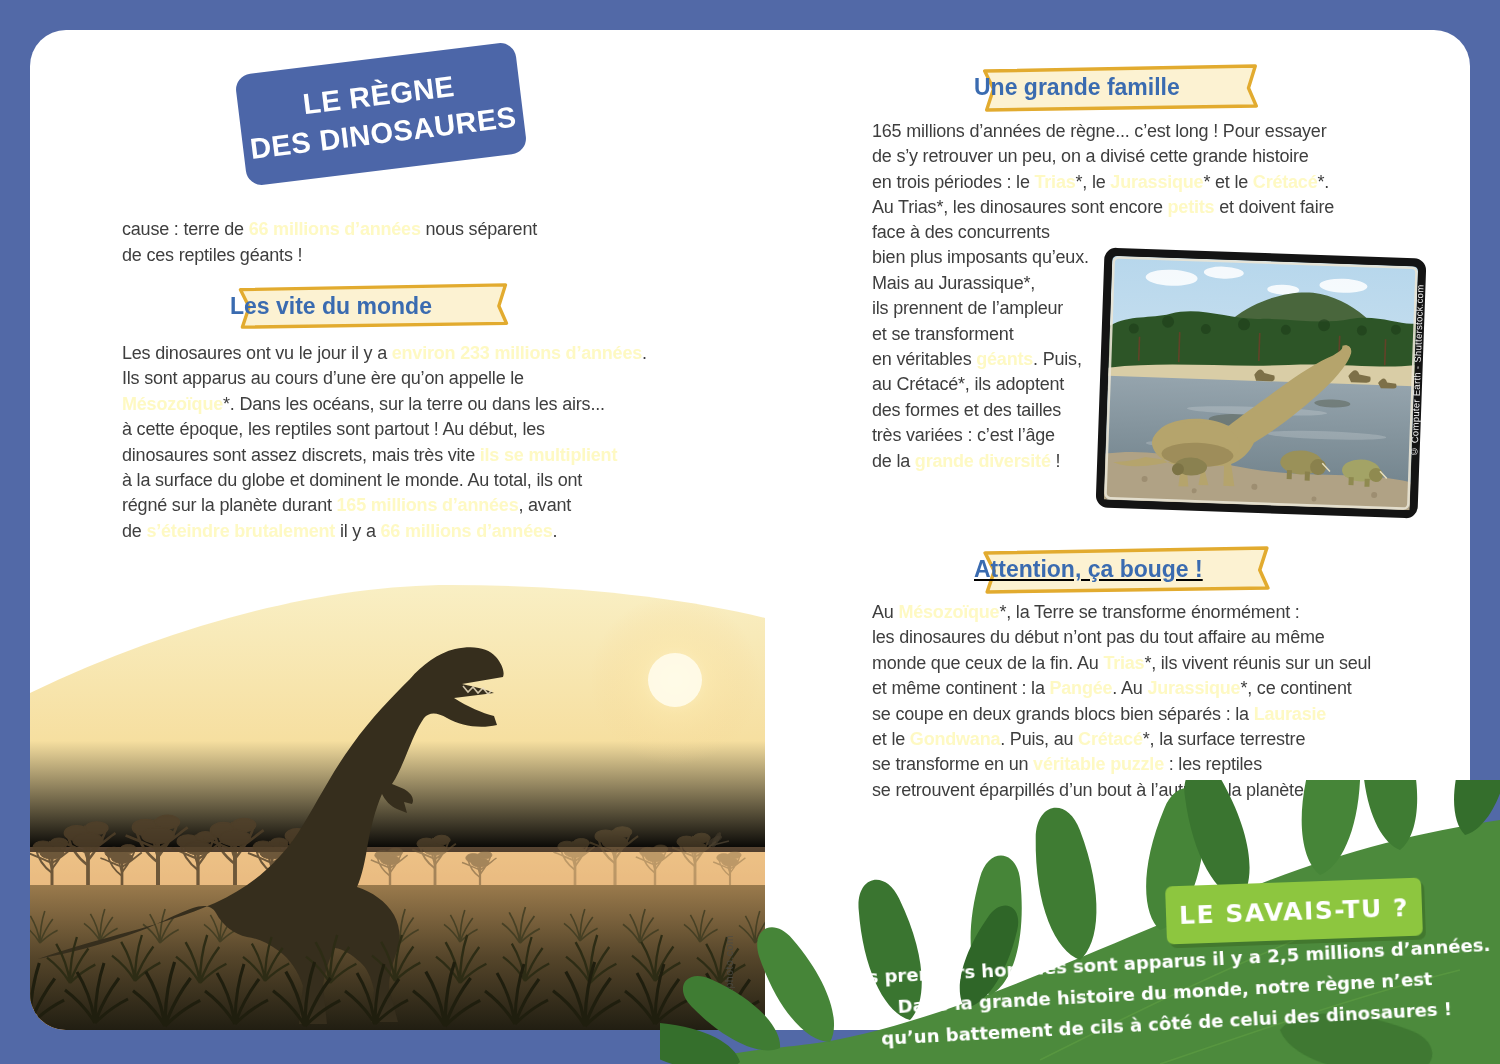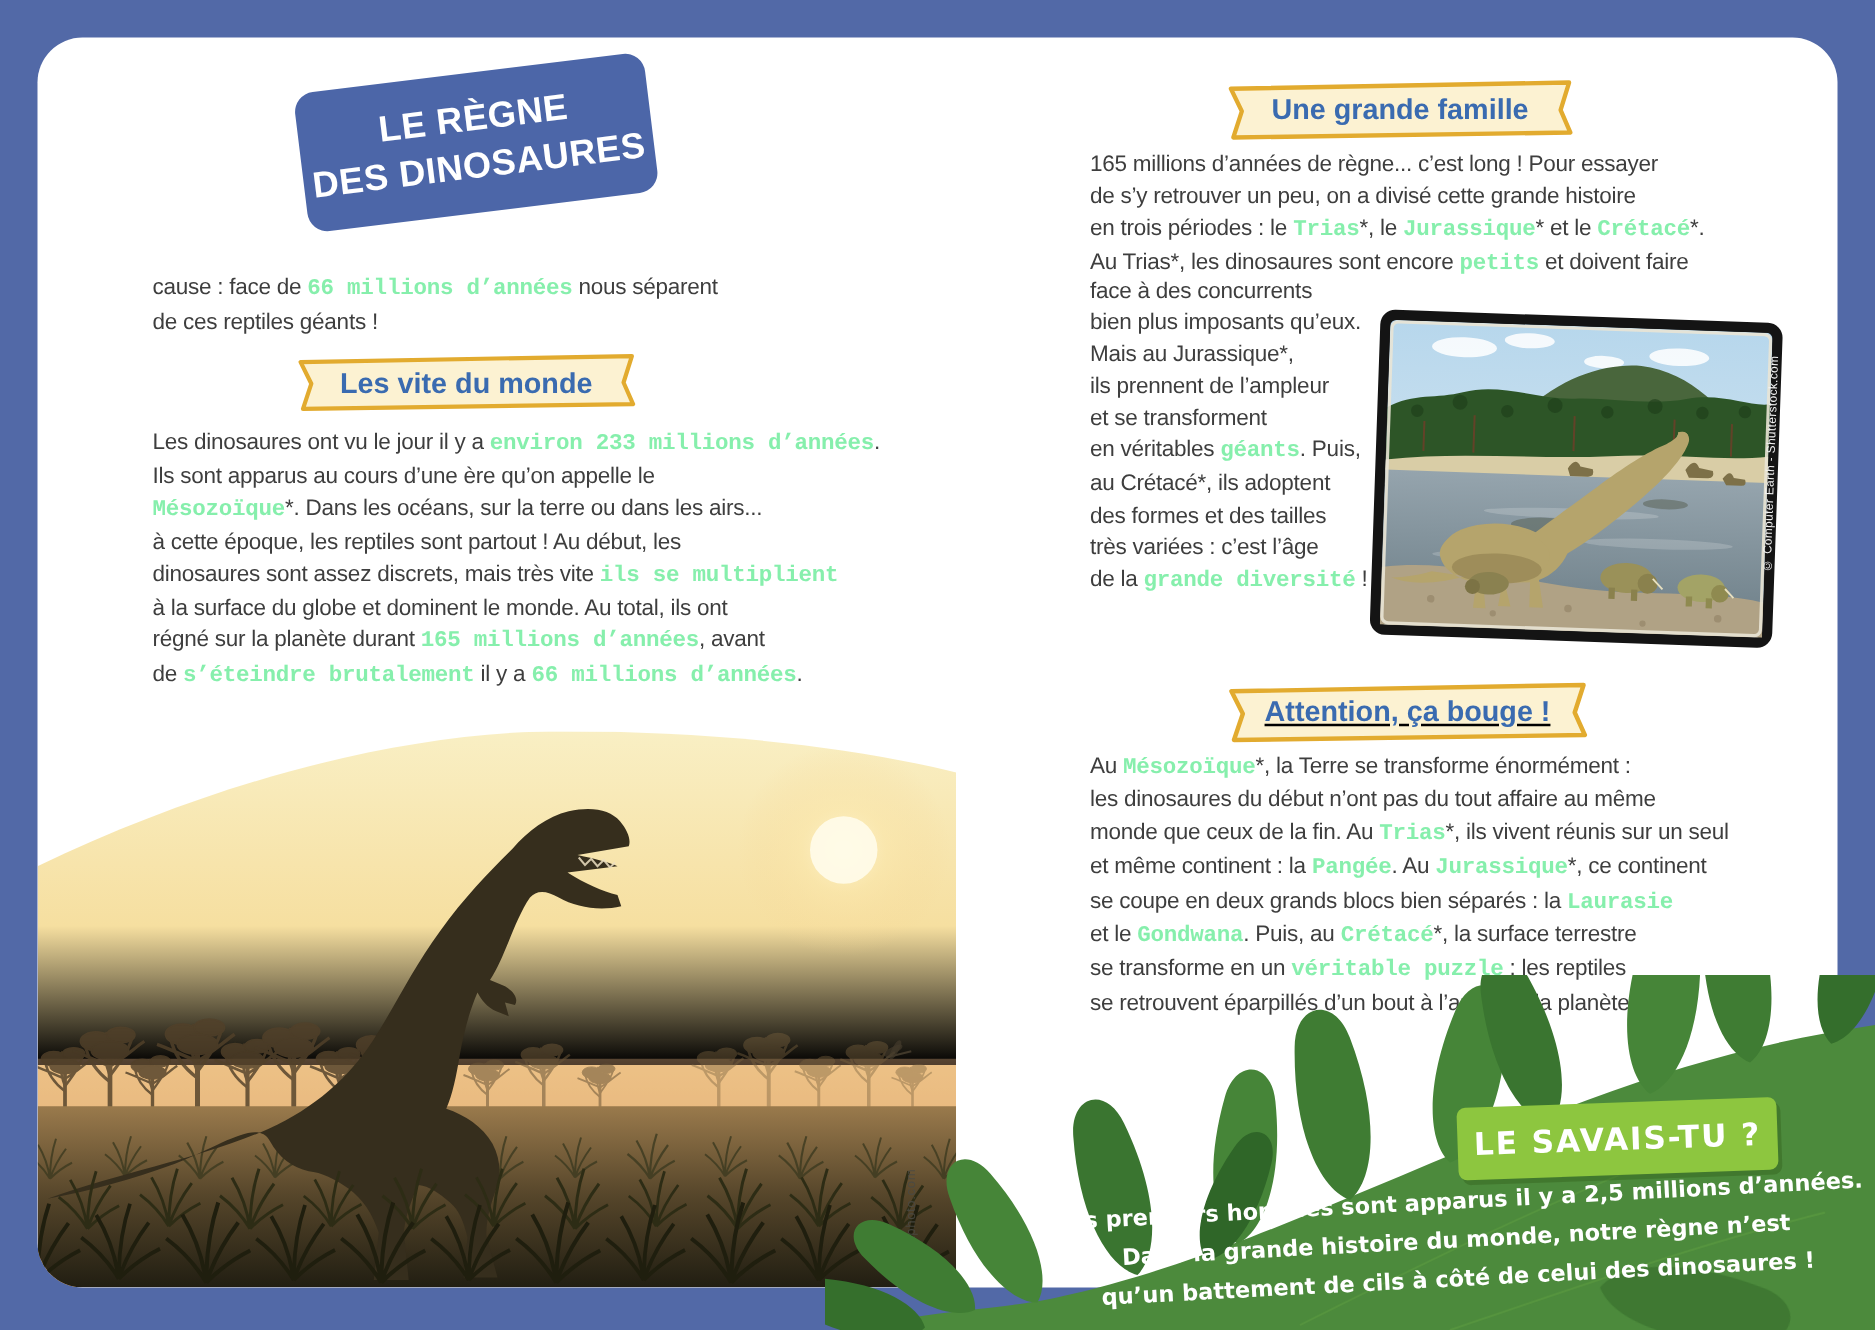--- a/index.html
+++ b/index.html
@@ -8,26 +8,26 @@
   .page{position:absolute;left:30px;top:30px;width:1440px;height:1000px;background:#ffffff;border-radius:36px;}
 
   
   .title-badge{position:absolute;left:240px;top:58px;width:282px;height:112px;background:#4c66a8;
     border-radius:16px;transform:rotate(-7deg);display:flex;flex-direction:column;align-items:center;
     justify-content:center;color:#fff;font-weight:700;text-align:center;}
   .title-badge .t{font-size:29px;line-height:38px;letter-spacing:.5px;}
 
   
   .para{position:absolute;font-size:18px;line-height:25.4px;color:#3e3e3e;letter-spacing:-0.2px;white-space:nowrap;}
-  .para .b,.b{font-weight:700;color:#86efac;font-family:Liberation Mono, monospace;}
+  .para .b,.b{font-weight:700;color:#fef9c3;}
 
   
   .banner{position:absolute;}
   .banner svg.plank{position:absolute;left:0;top:0;width:100%;height:100%;}
-  .banner .lbl{position:relative;display:block;text-align:center;font-weight:700;font-size:23px;
+  .banner .lbl{position:relative;display:block;text-align:left;font-weight:700;font-size:23px;
     color:#3a6bb0;line-height:50px;}
 
   
   .photo-left{position:absolute;left:30px;top:585px;width:735px;height:445px;
     border-bottom-left-radius:36px;overflow:hidden;}
   .credit-left{position:absolute;left:723px;top:935px;font-size:10.5px;color:#4a4a44;opacity:.85;
     writing-mode:vertical-rl;transform:rotate(180deg);letter-spacing:.5px;}
 
   
   .photo-inset{position:absolute;left:1100px;top:253px;width:322px;height:260px;background:#141414;
@@ -51,21 +51,21 @@
 <body>
 
 <div class="canvas">
   <div class="page"></div>
 
   <div class="title-badge">
     <span class="t">LE RÈGNE</span>
     <span class="t">DES DINOSAURES</span>
   </div>
 
-  <div class="para" style="left:122px;top:192px;"><br><span>cause : face de </span><span class="b">66 millions d’années</span><span> nous séparent</span><br><span>de ces reptiles géants !</span></div>
+  <div class="para" style="left:122px;top:192px;"><br><span>cause : terre de </span><span class="b">66 millions d’années</span><span> nous séparent</span><br><span>de ces reptiles géants !</span></div>
 
   <div class="banner" style="left:230px;top:281px;width:286px;height:50px;">
     <svg class="plank" viewBox="0 0 300 52" preserveAspectRatio="none">
       <path d="M 11,9 L 289,4 L 282,26 L 290,44 L 13,48 L 20,27 Z" fill="#fcf2d2" stroke="#e2ab2f" stroke-width="3.5" stroke-linejoin="round"></path>
     </svg>
     <span class="lbl">Les vite du monde</span>
   </div>
 
   <div class="para" style="left:122px;top:341px;"><span>Les dinosaures ont vu le jour il y a </span><span class="b">environ 233 millions d’années</span><span>.</span><br><span>Ils sont apparus au cours d’une ère qu’on appelle le</span><br><span class="b">Mésozoïque</span><span>*. Dans les océans, sur la terre ou dans les airs...</span><br><span>à cette époque, les reptiles sont partout ! Au début, les</span><br><span>dinosaures sont assez discrets, mais très vite </span><span class="b">ils se multiplient</span><br><span>à la surface du globe et dominent le monde. Au total, ils ont</span><br><span>régné sur la planète durant </span><span class="b">165 millions d’années</span><span>, avant</span><br><span>de </span><span class="b">s’éteindre brutalement</span><span> il y a </span><span class="b">66 millions d’années</span><span>.</span></div>
 

